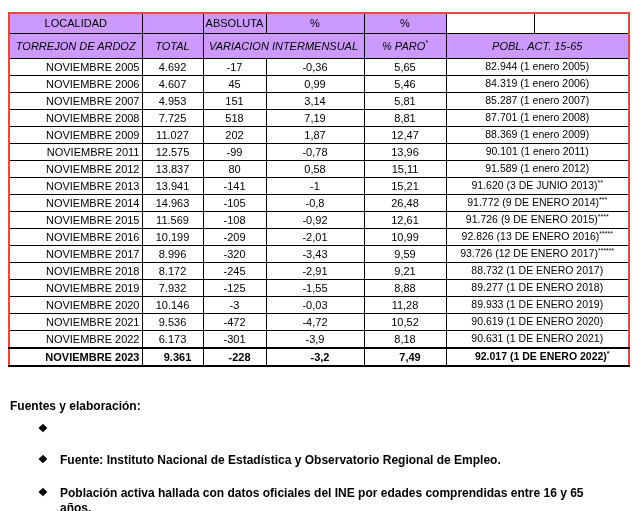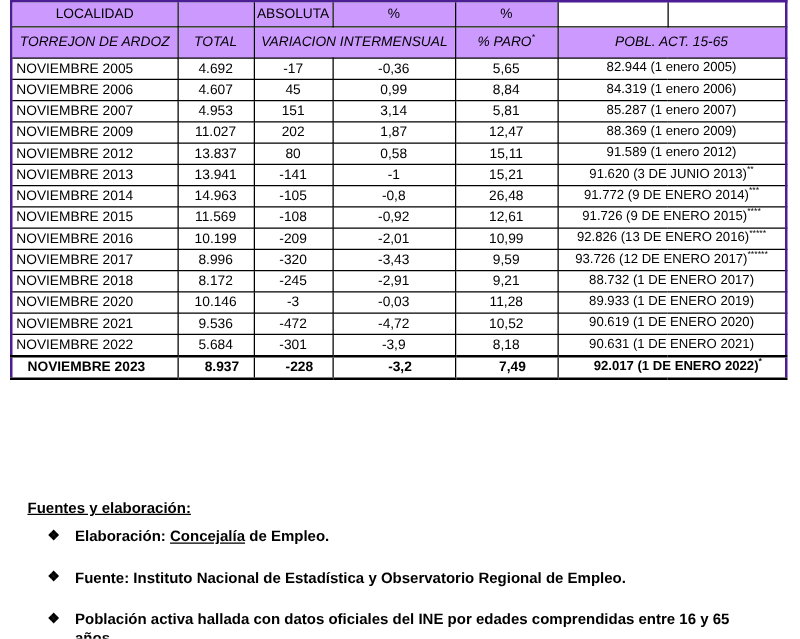--- a/index.html
+++ b/index.html
@@ -11,24 +11,24 @@
     font-family: "Liberation Sans", sans-serif;
     position: relative;
     overflow: hidden;
   }
   .page { position: absolute; left: 0; top: 0; width: 640px; height: 511px; }
 
   
   table.tbl {
     position: absolute;
     left: 8px;
-    top: 0;
+    top: 12px;
     border-collapse: collapse;
     table-layout: fixed;
-    border: 2px solid #4c1d95;
+    border: 2px solid #ef4444;
   }
   table.tbl td, table.tbl th {
     border: 1px solid #000;
     font-size: 11px;
     line-height: 1.1;
     color: #000;
     text-align: center;
     vertical-align: middle;
     padding: 0 2px;
     white-space: nowrap;
@@ -38,41 +38,41 @@
   .hdr {
     background: #CC99FF;
     border: 2px solid #000;
     font-weight: bold;
   }
   .hdr-left { text-align: left; padding-left: 3px; }
   .white-cell { background: #ffffff; border: 1px solid #6e6e6e; border-top: 1px solid #000; }
   tr.r1 td { height: 19px; }
   tr.r2 td { height: 24px; font-style: italic; }
   tbody.data td { height: 16px; }
-  tbody.data td.c-left { text-align: left; padding-left: 3px; }
+  tbody.data td.c-left { text-align: right; padding-left: 3px; }
   tbody.data td.c-pobl { font-size: 10.5px; }
   tbody.data tr.last-row td {
     font-weight: bold;
     border-top-width: 2px;
     border-bottom-width: 2px;
     padding-left: 12px;
   }
   sup { font-size: 7px; line-height: 0; }
 
   
   .footer {
     position: absolute;
     left: 10px;
     top: 399px;
     width: 615px;
     font-size: 12px;
     font-weight: bold;
     color: #000;
   }
-  .footer-title { margin: 0 0 9px 12px; text-decoration: underline; }
+  .footer-title { margin: 0 0 9px 0; }
   .f-item { display: flex; margin-bottom: 18px; }
   .f-bullet { width: 22px; margin-left: 28px; font-size: 11px; flex: none; }
   .f-text { width: 548px; line-height: 15px; }
   .f-link { text-decoration: underline; }
 </style>
 </head>
 <body>
 
 <div class="page">
 
@@ -111,40 +111,56 @@
           <td>-17</td>
           <td>-0,36</td>
           <td>5,65</td>
           <td colspan="2" class="c-pobl">82.944 (1 enero 2005)</td>
         </tr>
         <tr>
           <td class="c-left">NOVIEMBRE 2006</td>
           <td>4.607</td>
           <td>45</td>
           <td>0,99</td>
-          <td>8,84</td>
+          <td>5,46</td>
           <td colspan="2" class="c-pobl">84.319 (1 enero 2006)</td>
         </tr>
         <tr>
           <td class="c-left">NOVIEMBRE 2007</td>
           <td>4.953</td>
           <td>151</td>
           <td>3,14</td>
           <td>5,81</td>
           <td colspan="2" class="c-pobl">85.287 (1 enero 2007)</td>
         </tr>
         <tr>
+          <td class="c-left">NOVIEMBRE 2008</td>
+          <td>7.725</td>
+          <td>518</td>
+          <td>7,19</td>
+          <td>8,81</td>
+          <td colspan="2" class="c-pobl">87.701 (1 enero 2008)</td>
+        </tr>
+        <tr>
           <td class="c-left">NOVIEMBRE 2009</td>
           <td>11.027</td>
           <td>202</td>
           <td>1,87</td>
           <td>12,47</td>
           <td colspan="2" class="c-pobl">88.369 (1 enero 2009)</td>
         </tr>
         <tr>
+          <td class="c-left">NOVIEMBRE 2011</td>
+          <td>12.575</td>
+          <td>-99</td>
+          <td>-0,78</td>
+          <td>13,96</td>
+          <td colspan="2" class="c-pobl">90.101 (1 enero 2011)</td>
+        </tr>
+        <tr>
           <td class="c-left">NOVIEMBRE 2012</td>
           <td>13.837</td>
           <td>80</td>
           <td>0,58</td>
           <td>15,11</td>
           <td colspan="2" class="c-pobl">91.589 (1 enero 2012)</td>
         </tr>
         <tr>
           <td class="c-left">NOVIEMBRE 2013</td>
           <td>13.941</td>
@@ -187,60 +203,67 @@
         </tr>
         <tr>
           <td class="c-left">NOVIEMBRE 2018</td>
           <td>8.172</td>
           <td>-245</td>
           <td>-2,91</td>
           <td>9,21</td>
           <td colspan="2" class="c-pobl">88.732 (1 DE ENERO 2017)</td>
         </tr>
         <tr>
+          <td class="c-left">NOVIEMBRE 2019</td>
+          <td>7.932</td>
+          <td>-125</td>
+          <td>-1,55</td>
+          <td>8,88</td>
+          <td colspan="2" class="c-pobl">89.277 (1 DE ENERO 2018)</td>
+        </tr>
+        <tr>
           <td class="c-left">NOVIEMBRE 2020</td>
           <td>10.146</td>
           <td>-3</td>
           <td>-0,03</td>
           <td>11,28</td>
           <td colspan="2" class="c-pobl">89.933 (1 DE ENERO 2019)</td>
         </tr>
         <tr>
           <td class="c-left">NOVIEMBRE 2021</td>
           <td>9.536</td>
           <td>-472</td>
           <td>-4,72</td>
           <td>10,52</td>
           <td colspan="2" class="c-pobl">90.619 (1 DE ENERO 2020)</td>
         </tr>
         <tr>
           <td class="c-left">NOVIEMBRE 2022</td>
-          <td>5.684</td>
+          <td>6.173</td>
           <td>-301</td>
           <td>-3,9</td>
           <td>8,18</td>
           <td colspan="2" class="c-pobl">90.631 (1 DE ENERO 2021)</td>
         </tr>
         <tr class="last-row">
           <td class="c-left">NOVIEMBRE 2023</td>
-          <td>8.937</td>
+          <td>9.361</td>
           <td>-228</td>
           <td>-3,2</td>
           <td>7,49</td>
           <td colspan="2" class="c-pobl">92.017 (1 DE ENERO 2022)<sup>*</sup></td>
         </tr>
       </tbody>
   </table>
 
   <div class="footer">
     <p class="footer-title">Fuentes y elaboración:</p>
 
     <div class="f-item">
       <span class="f-bullet">❖</span>
-      <span class="f-text"><span>Elaboración: </span><span class="f-link">Concejalía</span><span> de Empleo.</span></span>
     </div>
 
     <div class="f-item">
       <span class="f-bullet">❖</span>
       <span class="f-text">Fuente: Instituto Nacional de Estadística y Observatorio Regional de Empleo.</span>
     </div>
 
     <div class="f-item">
       <span class="f-bullet">❖</span>
       <span class="f-text">Población activa hallada con datos oficiales del INE por edades comprendidas entre 16 y 65 años.</span>

